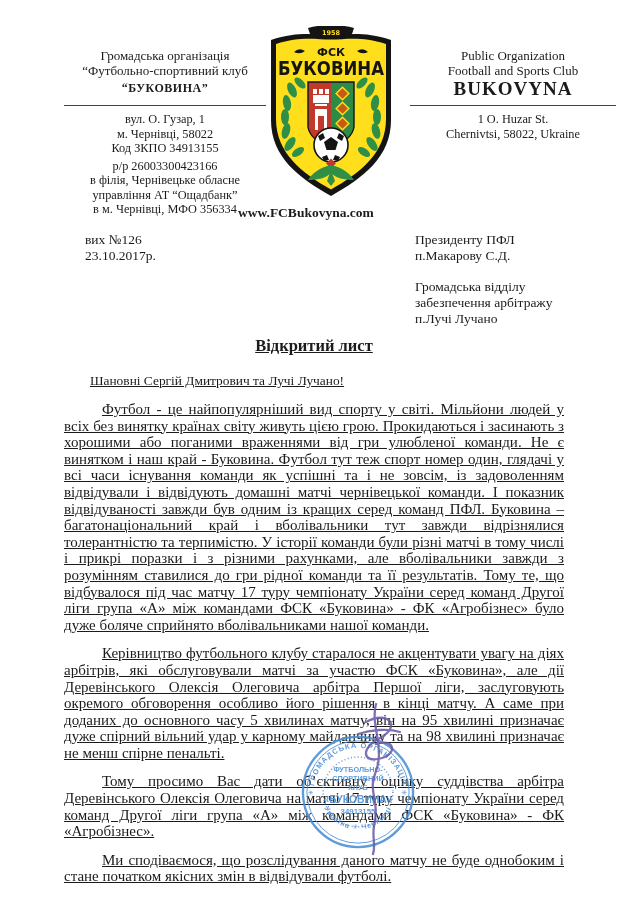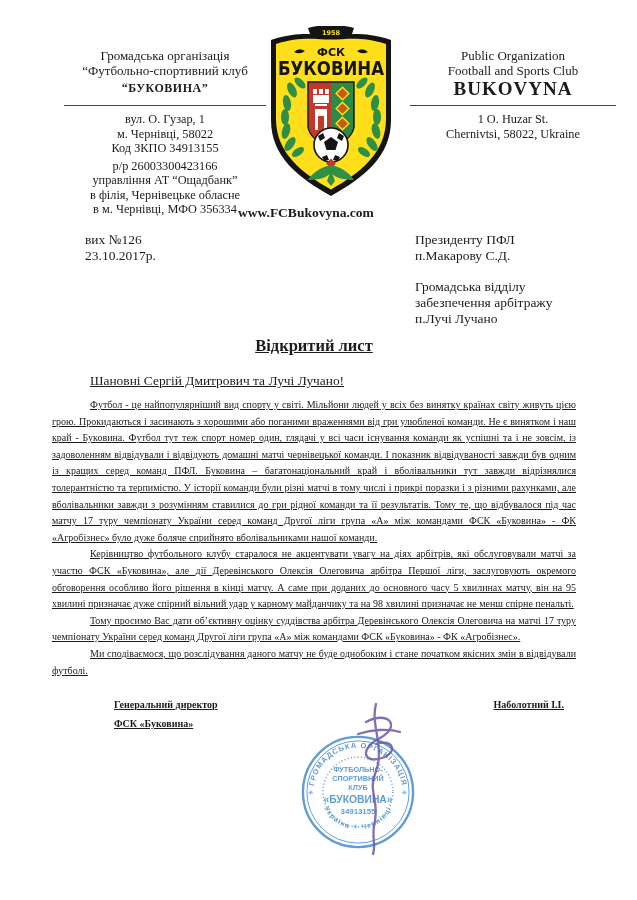--- a/index.html
+++ b/index.html
@@ -22,21 +22,21 @@
   
   .ref-block{position:absolute;left:85px;top:232px;font-size:13.5px;line-height:16px;}
   .addr-block{position:absolute;left:415px;top:232px;font-size:13.5px;line-height:16px;}
   .addr-gap{height:15px;}
   .addr-block span{display:block;}
   .ref-block span{display:block;}
   
   .body-block{position:absolute;left:52px;top:336px;width:524px;text-decoration:underline;}
   .letter-title{font-size:16.5px;font-weight:bold;text-align:center;margin:0 0 17px 0;}
   .salutation{font-size:13.4px;margin:0 0 8px 0;text-indent:38px;}
-  .para{font-size:10px;line-height:16.6px;text-align:justify;text-indent:38px;margin:0;}
+  .para{font-size:15px;line-height:16.6px;text-align:justify;text-indent:38px;margin:12px;}
   
   .sig-row{display:flex;justify-content:space-between;margin-top:16px;
            font-weight:bold;font-size:10px;line-height:19px;}
   .sig-role{margin-left:62px;}
   .sig-name{margin-right:12px;}
   
   .stamp{position:absolute;left:299px;top:733px;width:118px;height:118px;opacity:.88;}
   .ink{position:absolute;left:318px;top:700px;width:120px;height:160px;opacity:.85;}
   .logo-svg text{font-family:"DejaVu Sans","Liberation Sans",sans-serif;}
   .stamp text{font-family:"Liberation Sans","DejaVu Sans",sans-serif;}
@@ -48,22 +48,22 @@
 
   <div class="hdr-col hdr-left">
     <div>Громадська організація</div>
     <div>“Футбольно-спортивний клуб</div>
     <div class="hdr-org-name">“БУКОВИНА”</div>
     <hr class="hdr-rule">
     <span class="hdr-addr">вул. О. Гузар, 1</span>
     <span class="hdr-addr">м. Чернівці, 58022</span>
     <span class="hdr-addr">Код ЗКПО 34913155</span>
     <span class="hdr-addr hdr-addr-gap">р/р 26003300423166</span>
+    <span class="hdr-addr">в філія, Чернівецьке обласне</span>
     <span class="hdr-addr">управління АТ “Ощадбанк”</span>
-    <span class="hdr-addr">в філія, Чернівецьке обласне</span>
     <span class="hdr-addr">в м. Чернівці, МФО 356334</span>
   </div>
 
   <div class="logo-wrap">
     <svg class="logo-svg" width="130" height="176" viewBox="0 0 130 176">
 
       <path d="M5,14 C32,5 50,9 65,9 C80,9 98,5 125,14 L125,94 C125,131 97,152 65,170 C33,152 5,131 5,94 Z" fill="#141414"></path>
 
       <path d="M42,2 Q65,-4 88,2 L84,14 Q65,10 46,14 Z" fill="#141414"></path>
       <text x="65" y="9" font-size="6.5" fill="#ffdf1b" text-anchor="middle" font-weight="bold">1958</text>

